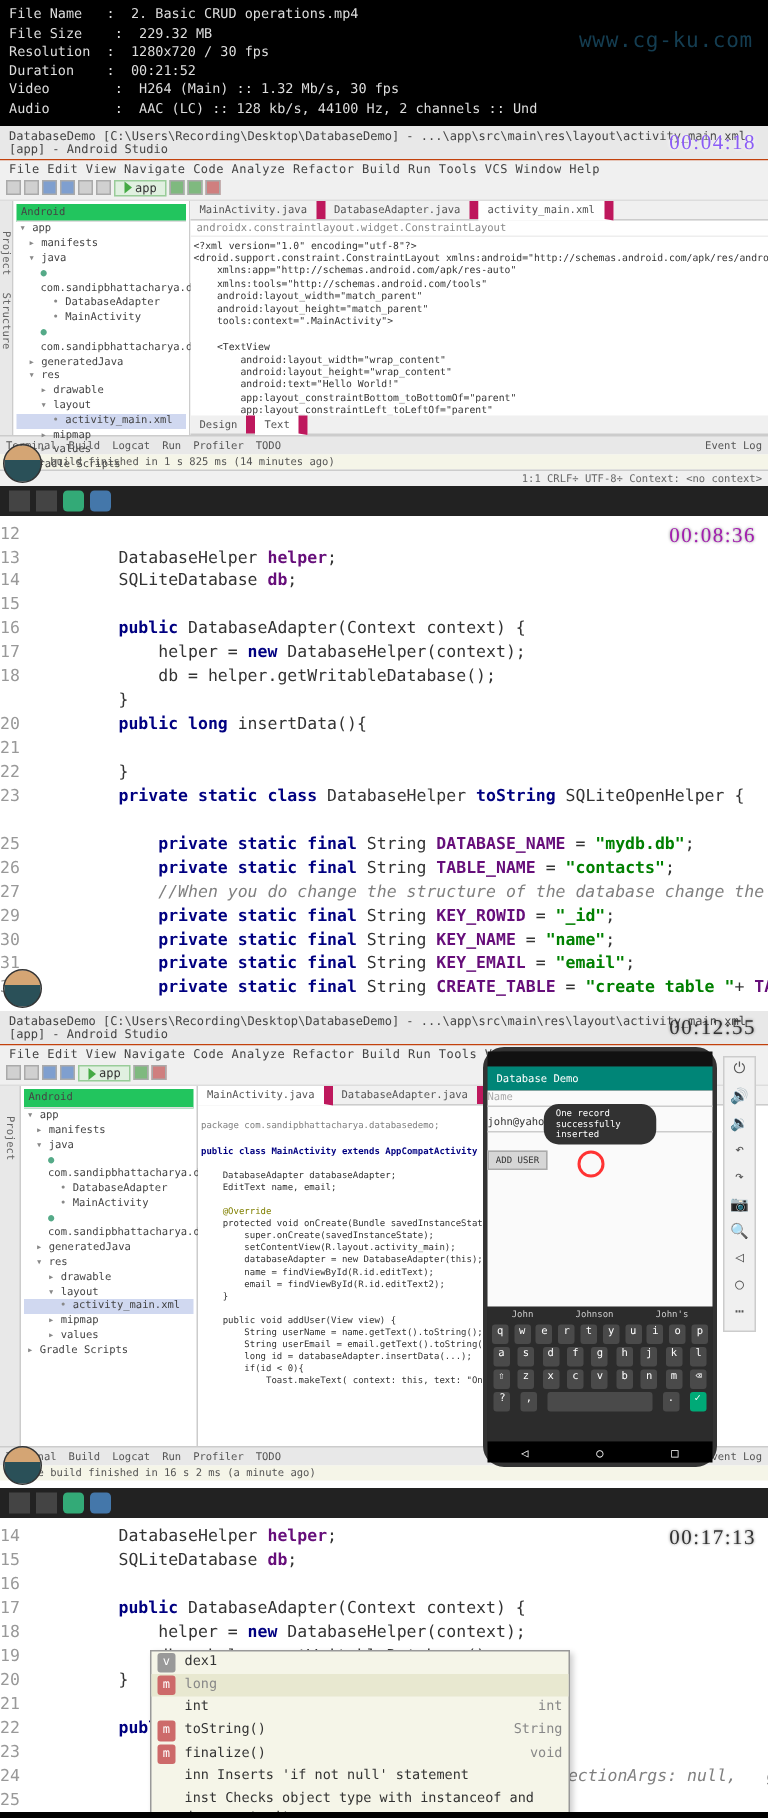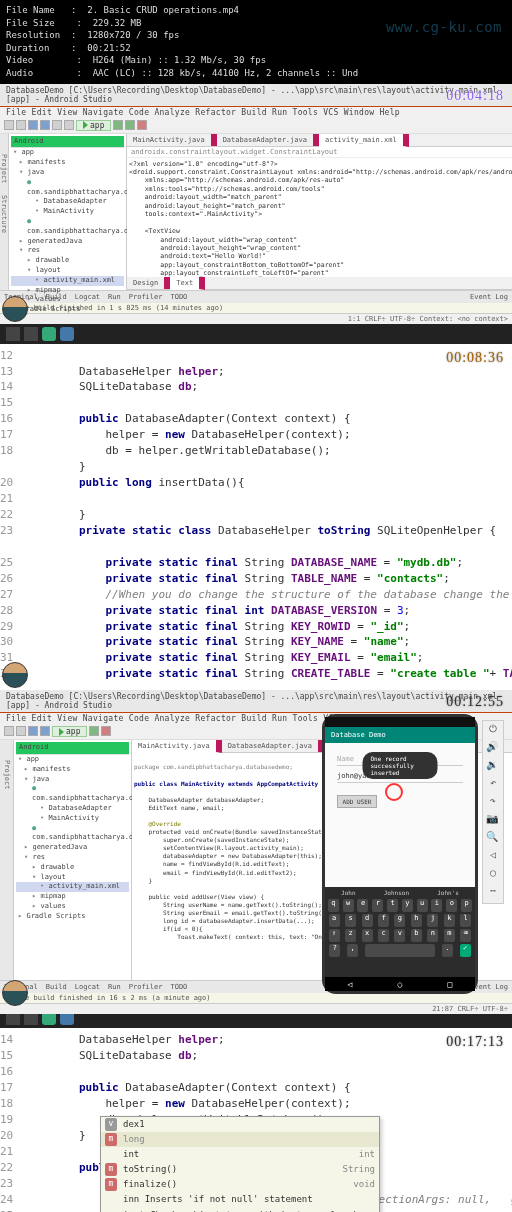--- a/index.html
+++ b/index.html
@@ -50,21 +50,21 @@
   .gutter{display:inline-block;width:26px;text-align:left;color:#999;padding-right:6px}
   .codeline{white-space:pre}
   .purp{color:#660e7a;font-weight:600}
   .nkw{color:#000080;font-weight:bold}
   .grn{color:#008000;font-weight:bold}
   .gry{color:#808080;font-style:italic}
   .blue{color:#0000ff}
   .emulator{position:absolute;right:34px;top:24px;width:156px;height:280px;background:#222;border:3px solid #333;border-radius:14px;display:flex;flex-direction:column}
   .emu-status{height:10px;background:#111}
   .emu-app-bar{background:#008577;color:#fff;padding:4px 6px;font-size:7px}
-  .emu-body{flex:1;background:#fafafa;padding:12px;display:flex;flex-direction:column;gap:6px}
+  .emu-body{flex:1;background:#fafafa;padding:0;display:flex;flex-direction:column;gap:6px}
   .emu-hint{font-size:7px;color:#aaa;border-bottom:1px solid #ccc;padding-bottom:2px}
   .emu-btn{background:#d6d6d6;border:1px solid #aaa;padding:2px 4px;font-size:6px;text-align:center;margin-top:6px;width:40px}
   .emu-kb{height:90px;background:#2c2c2c;display:flex;flex-direction:column}
   .emu-kb-sug{display:flex;justify-content:space-around;font-size:6px;color:#ccc;padding:2px}
   .emu-kb-row{display:flex;justify-content:space-around;padding:1px}
   .emu-key{background:#4a4a4a;color:#fff;width:11px;height:13px;font-size:7px;text-align:center;border-radius:2px}
   .emu-key.wide{width:70px}
   .emu-nav{height:14px;background:#000;display:flex;justify-content:space-around;align-items:center;color:#fff;font-size:8px}
   .emu-tools{position:absolute;right:8px;top:30px;width:22px;background:#f0f0f0;border:1px solid #ccc;display:flex;flex-direction:column;gap:2px;padding:2px}
   .emu-tools span{width:16px;height:16px;font-size:10px;text-align:center;color:#555}
@@ -180,38 +180,37 @@
   <div class="avatar"></div>
 </div>
 <div class="taskbar">
     <div></div>
     <div></div>
     <div class="grn"></div>
     <div class="blu"></div>
   </div>
 
 <div class="code-pane" style="padding:4px 0 8px 0">
-  <span class="timestamp" style="color:#a16207">00:08:36</span>
+  <span class="timestamp" style="color:#a21caf">00:08:36</span>
   <div class="codeline"><span class="gutter">12</span></div>
   <div class="codeline"><span class="gutter">13</span><span>        DatabaseHelper </span><span class="purp">helper</span><span>;</span></div>
   <div class="codeline"><span class="gutter">14</span><span>        SQLiteDatabase </span><span class="purp">db</span><span>;</span></div>
   <div class="codeline"><span class="gutter">15</span></div>
   <div class="codeline"><span class="gutter">16</span><span class="nkw">        public </span><span>DatabaseAdapter</span><span>(Context context) {</span></div>
   <div class="codeline"><span class="gutter">17</span><span>            helper = </span><span class="nkw">new </span><span>DatabaseHelper(context);</span></div>
   <div class="codeline"><span class="gutter">18</span><span>            db = helper.getWritableDatabase();</span></div>
   <div class="codeline"><span class="gutter"></span><span>        }</span></div>
   <div class="codeline"><span class="gutter">20</span><span class="nkw">        public long </span><span>insertData</span><span>(){</span></div>
   <div class="codeline"><span class="gutter">21</span></div>
   <div class="codeline"><span class="gutter">22</span><span>        }</span></div>
   <div class="codeline"><span class="gutter">23</span><span class="nkw">        private static class </span><span>DatabaseHelper </span><span class="nkw">toString </span><span>SQLiteOpenHelper {</span></div>
   <div class="codeline"><span class="gutter"></span></div>
   <div class="codeline"><span class="gutter">25</span><span class="nkw">            private static final </span><span>String </span><span class="purp">DATABASE_NAME</span><span> = </span><span class="grn">"mydb.db"</span><span>;</span></div>
   <div class="codeline"><span class="gutter">26</span><span class="nkw">            private static final </span><span>String </span><span class="purp">TABLE_NAME</span><span> = </span><span class="grn">"contacts"</span><span>;</span></div>
   <div class="codeline"><span class="gutter">27</span><span class="gry">            //When you do change the structure of the database change the version number from</span></div>
-  <div class="codeline"><span class="gutter">28</span><span class="nkw">            private static final int </span><span class="purp">DATABASE_VERSION</span><span> = </span><span class="blue">3</span><span>;</span></div>
   <div class="codeline"><span class="gutter">29</span><span class="nkw">            private static final </span><span>String </span><span class="purp">KEY_ROWID</span><span> = </span><span class="grn">"_id"</span><span>;</span></div>
   <div class="codeline"><span class="gutter">30</span><span class="nkw">            private static final </span><span>String </span><span class="purp">KEY_NAME</span><span> = </span><span class="grn">"name"</span><span>;</span></div>
   <div class="codeline"><span class="gutter">31</span><span class="nkw">            private static final </span><span>String </span><span class="purp">KEY_EMAIL</span><span> = </span><span class="grn">"email"</span><span>;</span></div>
   <div class="codeline"><span class="gutter">32</span><span class="nkw">            private static final </span><span>String </span><span class="purp">CREATE_TABLE</span><span> = </span><span class="grn">"create table "</span><span>+ </span><span class="purp">TABLE_NAME</span></div>
   <div class="avatar"></div>
 </div>
 
 <div class="panel" style="height:318px">
   <span class="timestamp" style="color:#333">00:12:55</span>
   <div class="title-bar">DatabaseDemo [C:\Users\Recording\Desktop\DatabaseDemo] - ...\app\src\main\res\layout\activity_main.xml [app] - Android Studio</div>
@@ -362,24 +361,20 @@
   <div class="bottom-tabs">
     <span>Terminal</span>
       <span>Build</span>
       <span>Logcat</span>
       <span>Run</span>
       <span>Profiler</span>
       <span>TODO</span>
       <span style="margin-left:auto">Event Log</span>
   </div>
   <div class="build-msg">Gradle build finished in 16 s 2 ms (a minute ago)</div>
-  <div class="status">
-      <span></span>
-      <span>21:87   CRLF÷   UTF-8÷</span>
-    </div>
   <div class="avatar"></div>
 </div>
 <div class="taskbar">
     <div></div>
     <div></div>
     <div class="grn"></div>
     <div class="blu"></div>
   </div>
 
 <div class="code-pane" style="padding:4px 0 0 0;position:relative">

